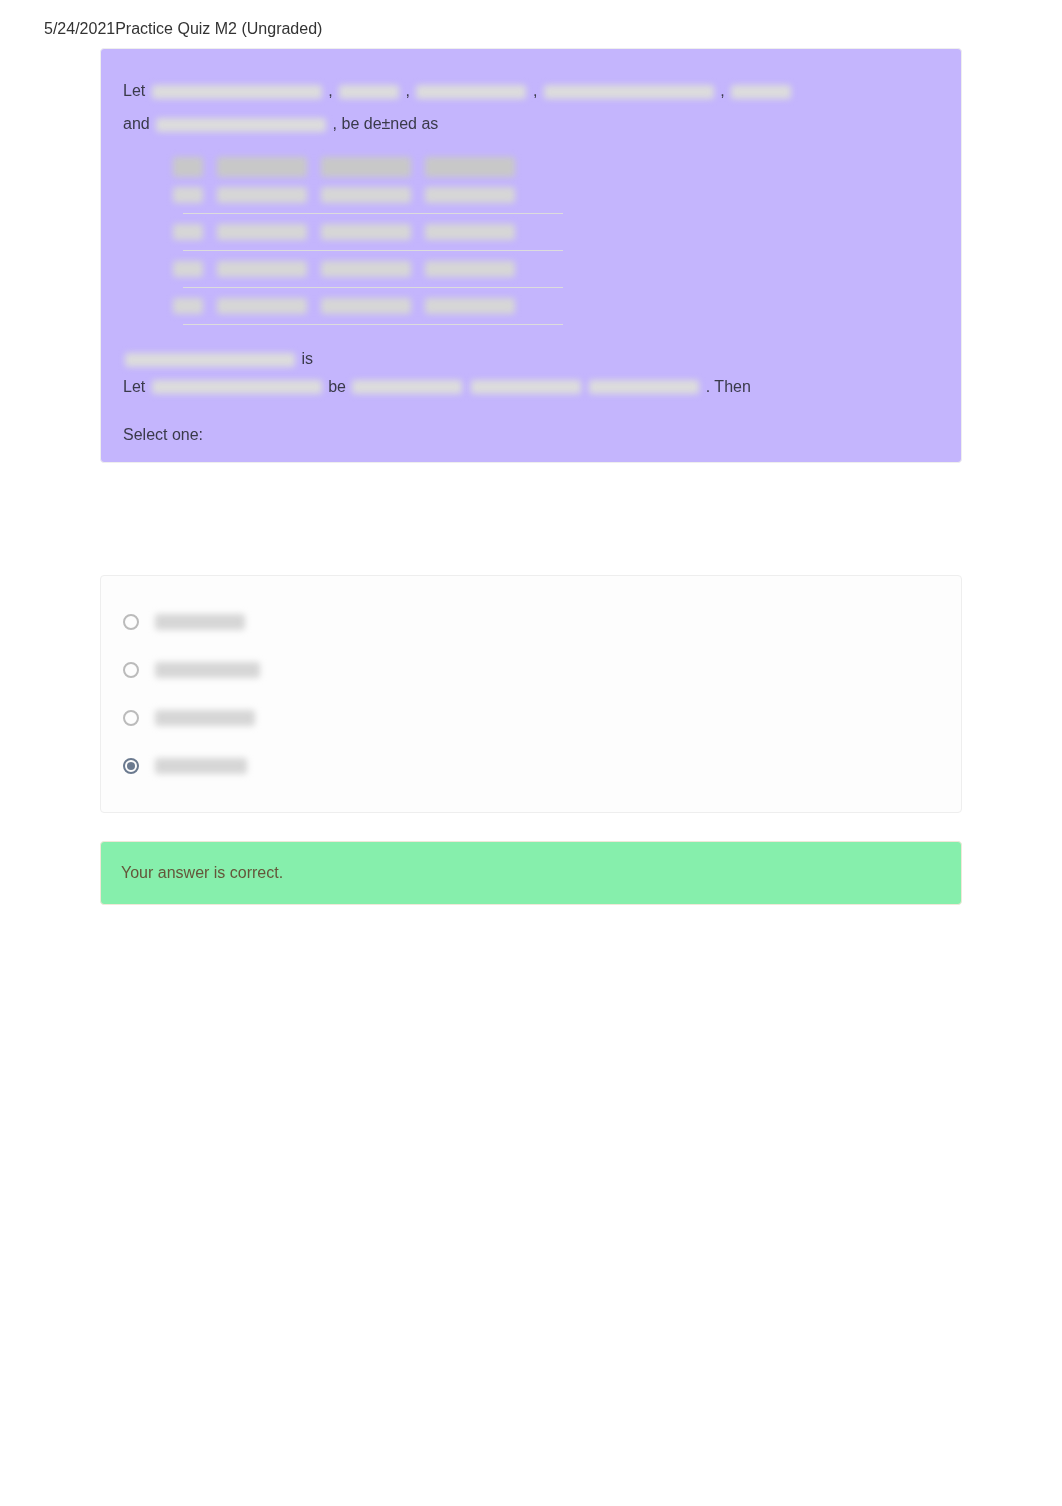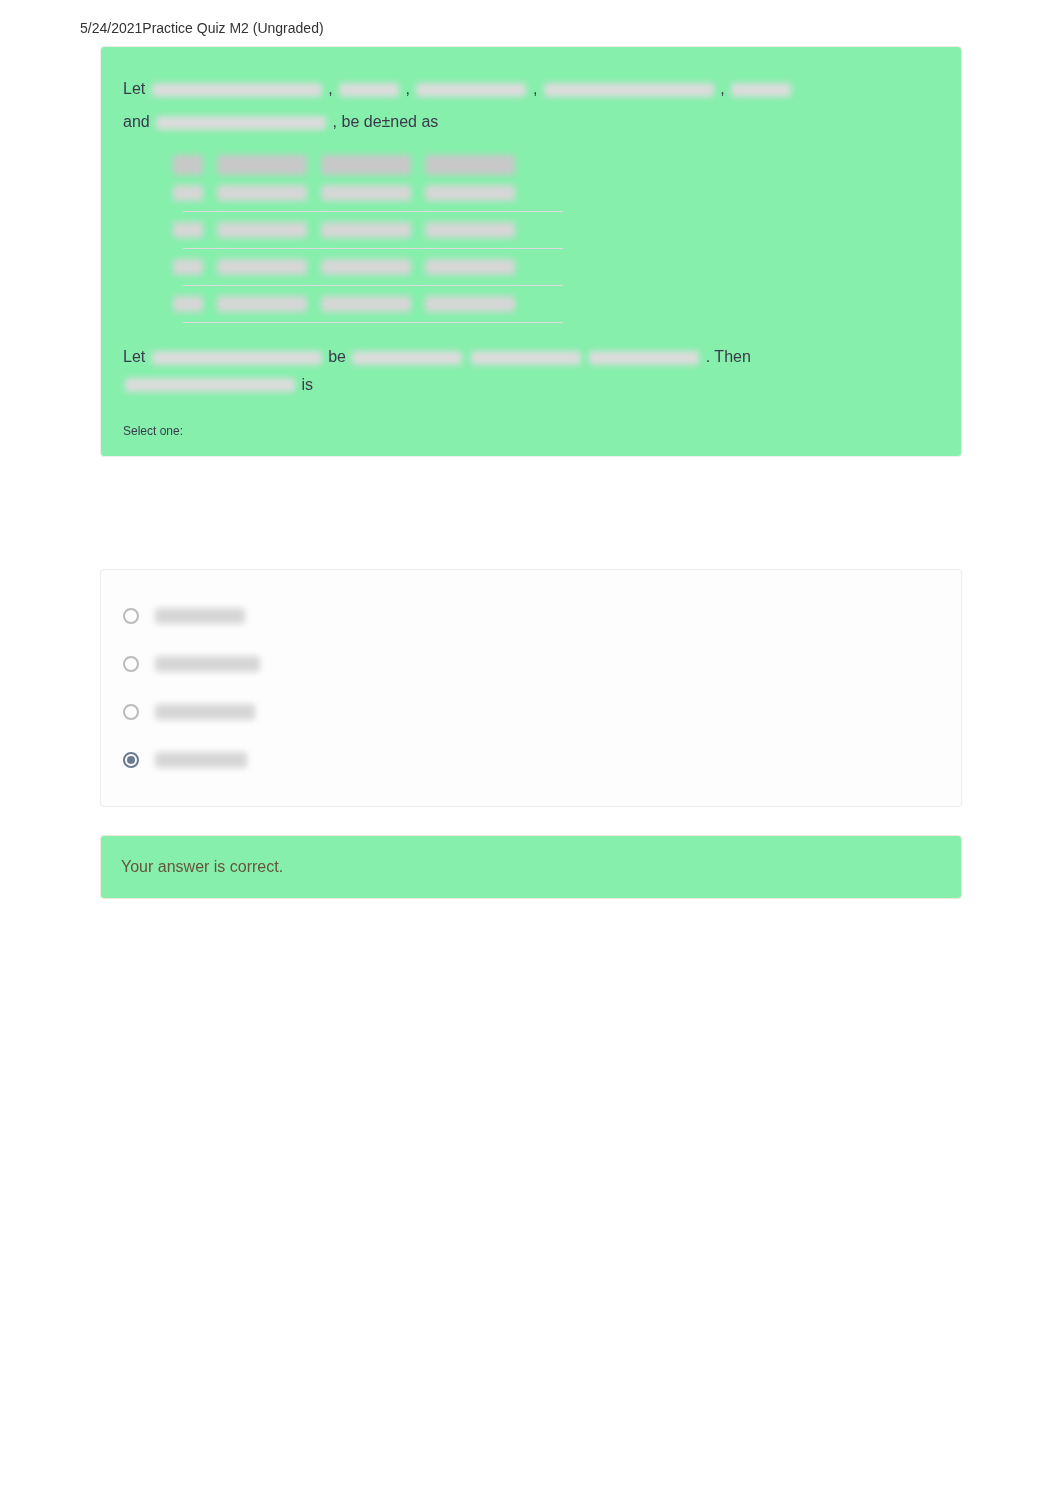--- a/index.html
+++ b/index.html
@@ -11,23 +11,22 @@
       font-family: -apple-system, 'Segoe UI', Arial, sans-serif;
       background: #ffffff;
       width: 1062px;
       min-height: 1506px;
       color: #333;
     }
     .page-header {
       display: flex;
       justify-content: space-between;
       padding: 20px 50px 10px 44px;
-      font-size: 14px;
+      font-size: 16px;
       color: #333;
-      margin-left: 36px;
     }
     .page-header .date {
       flex: 0 0 auto;
     }
     .page-header .title {
       flex: 1 1 auto;
       text-align: left;
     }
     .content-area {
       margin: 0 100px;
@@ -52,21 +51,21 @@
     .question-status {
       color: #555;
       font-size: 14px;
       margin-bottom: 4px;
     }
     .question-grade {
       color: #8f3d3d;
       font-size: 14px;
     }
     .question-body {
-      background: #86efac;
+      background: #c4b5fd;
       border: 1px solid #eee;
       border-radius: 4px;
       padding: 28px 22px 18px 22px;
       margin-bottom: 22px;
       position: relative;
       min-height: 410px;
     }
     .body-text {
       font-size: 16px;
       color: #3a3a4a;
@@ -109,21 +108,21 @@
     .table-blur .w1 { width: 30px; }
     .table-blur .w2 { width: 90px; }
     .table-blur .w3 { width: 90px; }
     .table-blur .w4 { width: 90px; }
     .trow-divider {
       border-bottom: 1px solid #dcdcdc;
       width: 380px;
       margin-left: 10px;
     }
     .select-one {
-      font-size: 12px;
+      font-size: 16px;
       color: #3a3a4a;
       margin-top: 26px;
     }
     .options-card {
       background: #fdfdfd;
       border: 1px solid #eee;
       border-radius: 4px;
       padding: 22px 22px;
       margin-bottom: 28px;
     }
@@ -234,31 +233,31 @@
       <div class="trow">
         <div class="tcell w1"></div>
         <div class="tcell w2"></div>
         <div class="tcell w3"></div>
         <div class="tcell w4"></div>
       </div>
       <div class="trow-divider"></div>
     </div>
 
     <div class="body-text">
+      <span class="blur blur-lg"></span>
+      <span>is</span>
+    </div>
+    <div class="body-text">
       <span>Let</span>
       <span class="blur blur-lg"></span>
       <span>be</span>
       <span class="blur blur-md"></span>
       <span class="blur blur-md"></span>
       <span class="blur blur-md"></span>
       <span>. Then</span>
-    </div>
-    <div class="body-text">
-      <span class="blur blur-lg"></span>
-      <span>is</span>
     </div>
 
     <div class="select-one">Select one:</div>
   </div>
 
   <div style="height:90px"></div>
 
   <div class="options-card">
     <div class="option-row">
       <div class="radio-outer"></div>

